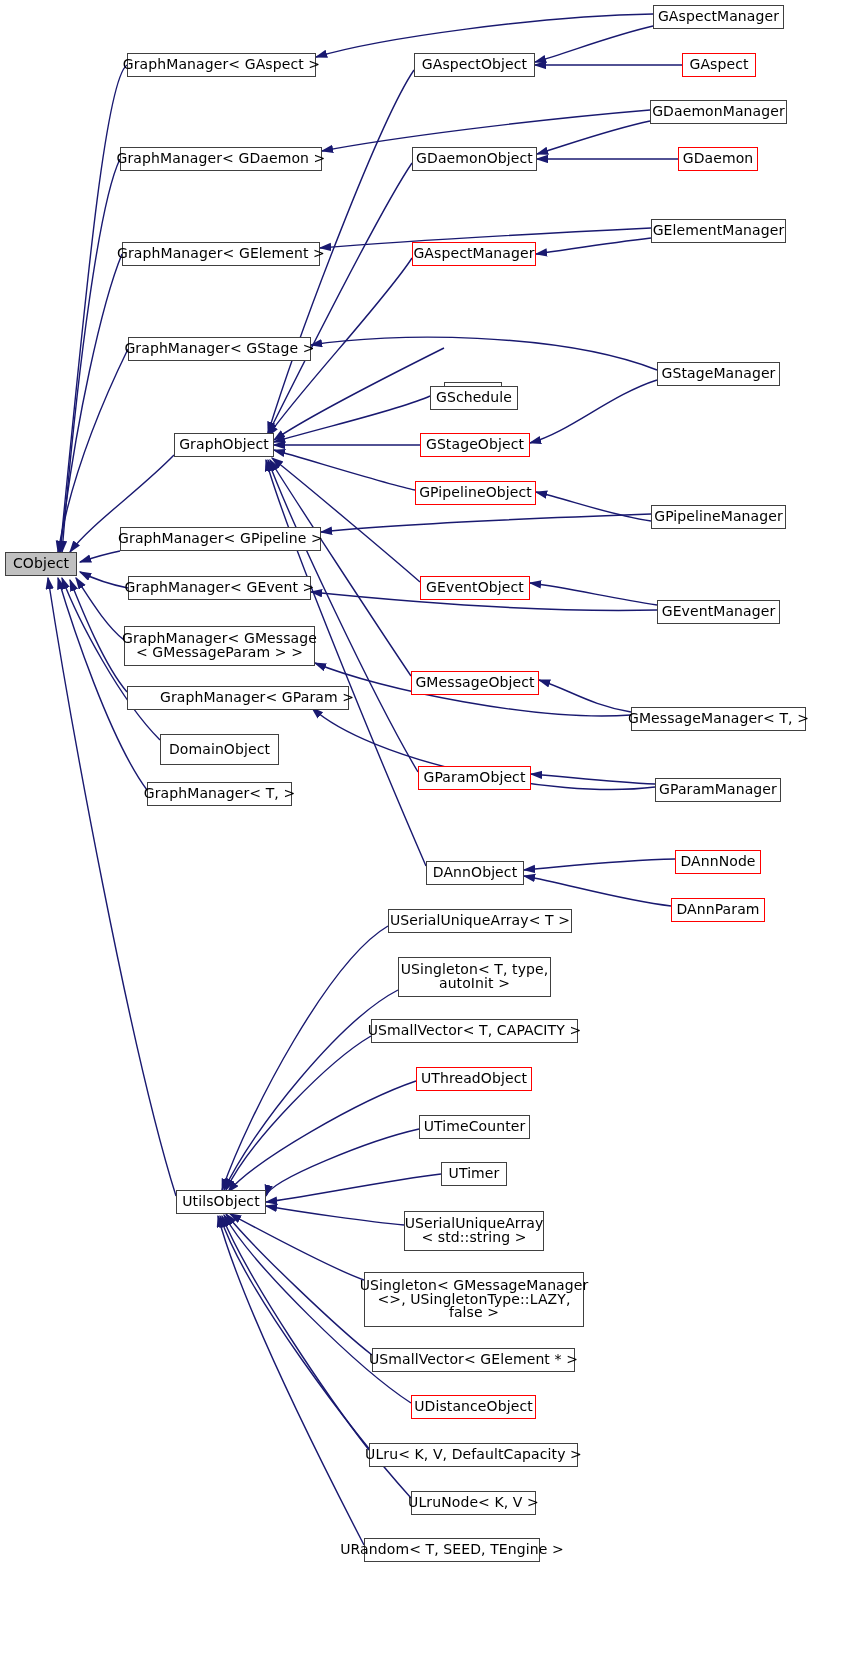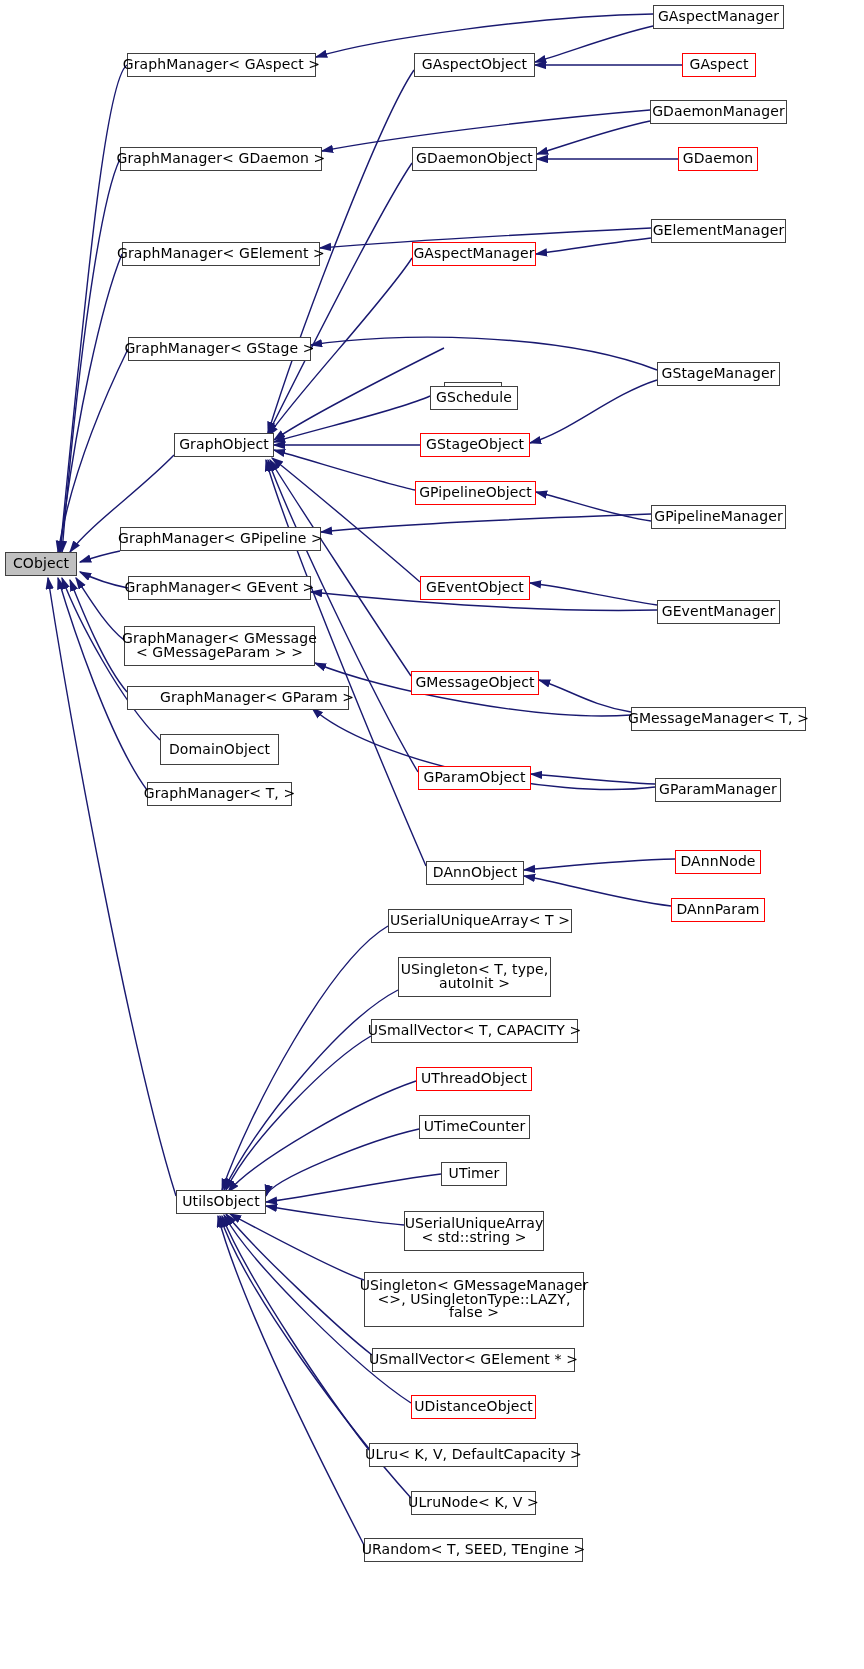--- a/index.html
+++ b/index.html
@@ -163,15 +163,15 @@
       <div class="node" style="left: 441px; top: 1162px; width: 66px; height: 24px;">UTimer</div>
       <div class="node" style="left: 404px; top: 1211px; width: 140px; height: 40px;">USerialUniqueArray
 &lt; std::string &gt;</div>
       <div class="node" style="left: 364px; top: 1272px; width: 220px; height: 55px;">USingleton&lt; GMessageManager
 &lt;&gt;, USingletonType::LAZY,
 false &gt;</div>
       <div class="node" style="left: 372px; top: 1348px; width: 203px; height: 24px;">USmallVector&lt; GElement * &gt;</div>
       <div class="node red" style="left: 411px; top: 1395px; width: 125px; height: 24px;">UDistanceObject</div>
       <div class="node" style="left: 369px; top: 1443px; width: 209px; height: 24px;">ULru&lt; K, V, DefaultCapacity &gt;</div>
       <div class="node" style="left: 411px; top: 1491px; width: 125px; height: 24px;">ULruNode&lt; K, V &gt;</div>
-      <div class="node" style="left: 364px; top: 1538px; width: 219px; height: 24px;">URandom&lt; T, SEED, TEngine &gt;</div>
+      <div class="node" style="left: 364px; top: 1538px; width: 176px; height: 24px;">URandom&lt; T, SEED, TEngine &gt;</div>
     </div>
 </div>
 
 </body></html>

